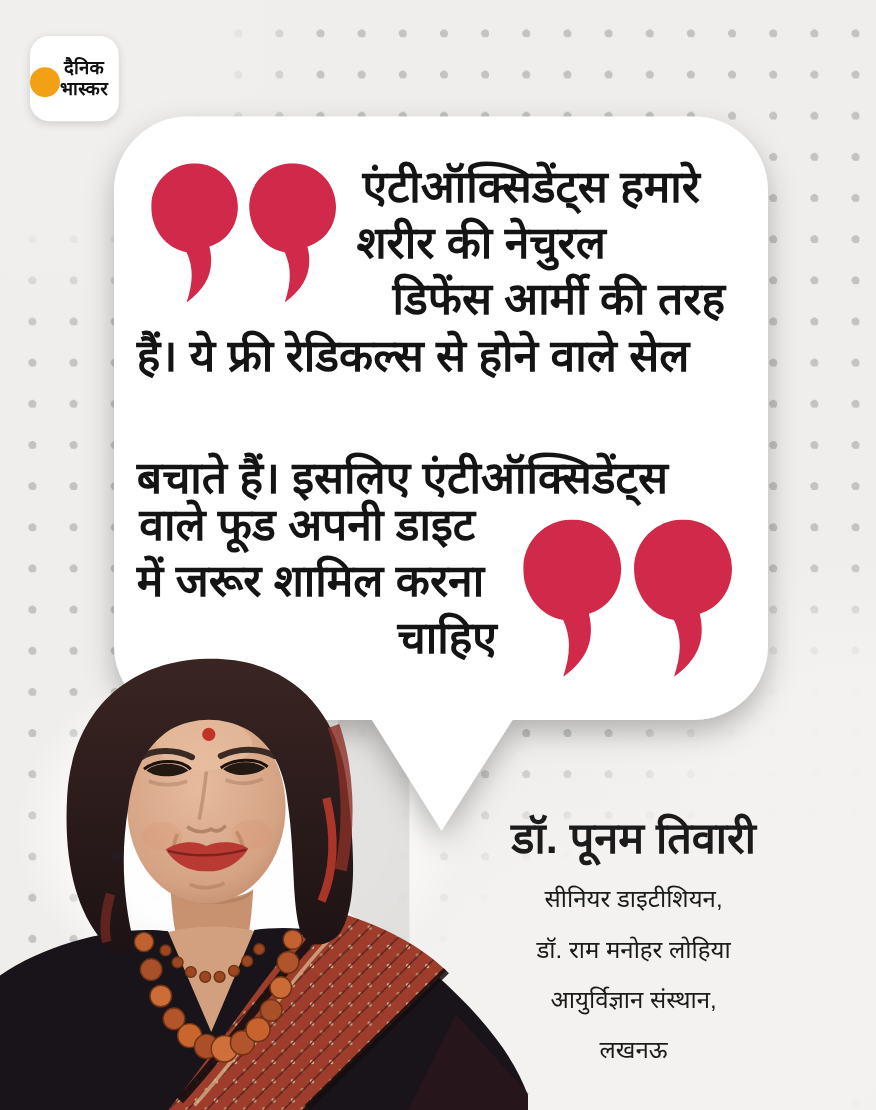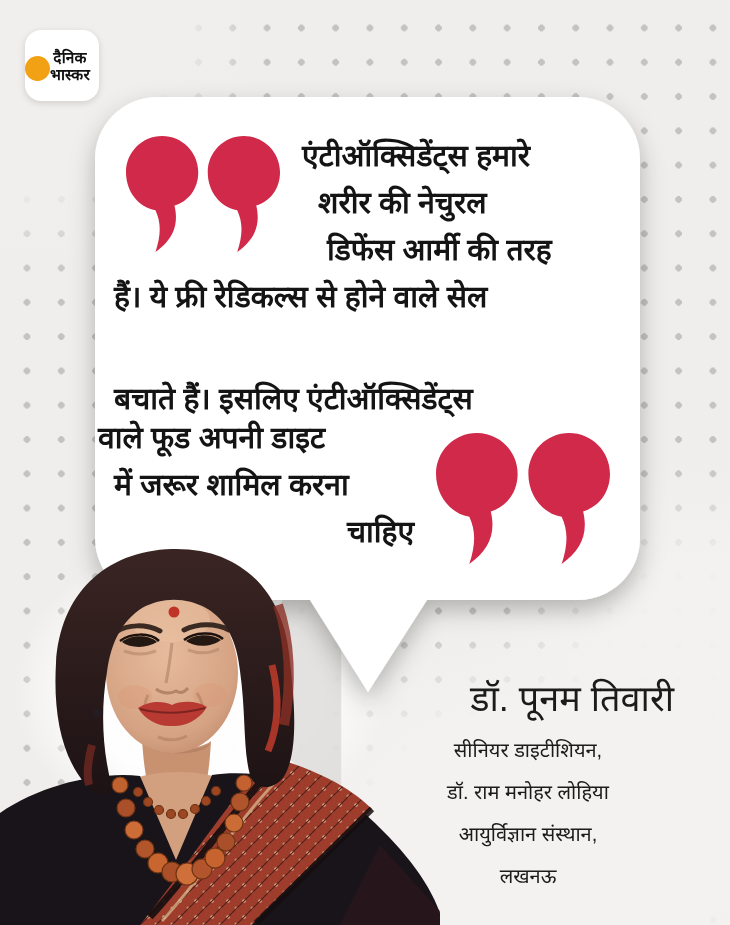--- a/index.html
+++ b/index.html
@@ -46,38 +46,38 @@
   
   .bubble-svg{position:absolute;left:60px;top:60px;}
   
   .qmark{position:absolute;}
   .qmark path{fill:#d0294a;}
   .qm-open{left:126px;top:136px;}
   .qm-close{left:436px;top:433px;}
   
   .ql{
     position:absolute;white-space:nowrap;color:#141414;
-    font-size:30px;font-weight:600;line-height:46px;letter-spacing:0;
+    font-size:37px;font-weight:600;line-height:46px;letter-spacing:0;
   }
   .q1{left:302px;top:133px;}
-  .q2{left:318px;top:180px;}
+  .q2{left:297px;top:180px;}
   .q3{left:327px;top:227px;}
   .q4{left:114px;top:274px;}
   .q5{left:114px;top:321px;}
   .q6{left:114px;top:376px;}
-  .q7{left:98px;top:415px;}
+  .q7{left:116px;top:415px;}
   .q8{left:114px;top:462px;}
   .q9{left:114px;top:509px;width:300px;text-align:right;}
   
   .portrait{position:absolute;left:0;top:545px;}
   
   .attribution{
     position:absolute;left:382px;top:676px;width:292px;text-align:center;color:#1b1b1b;
   }
-  .attr-name{font-size:36px;font-weight:400;line-height:46px;white-space:nowrap;text-align:right;}
+  .attr-name{font-size:36px;font-weight:700;line-height:46px;white-space:nowrap;}
   .attr-role{font-size:20px;font-weight:500;line-height:42px;white-space:nowrap;}
   .attr-roles{margin-top:7px;}
 </style>
 </head>
 <body>
 
 <div class="page">
 
   <div class="dots"></div>
 

